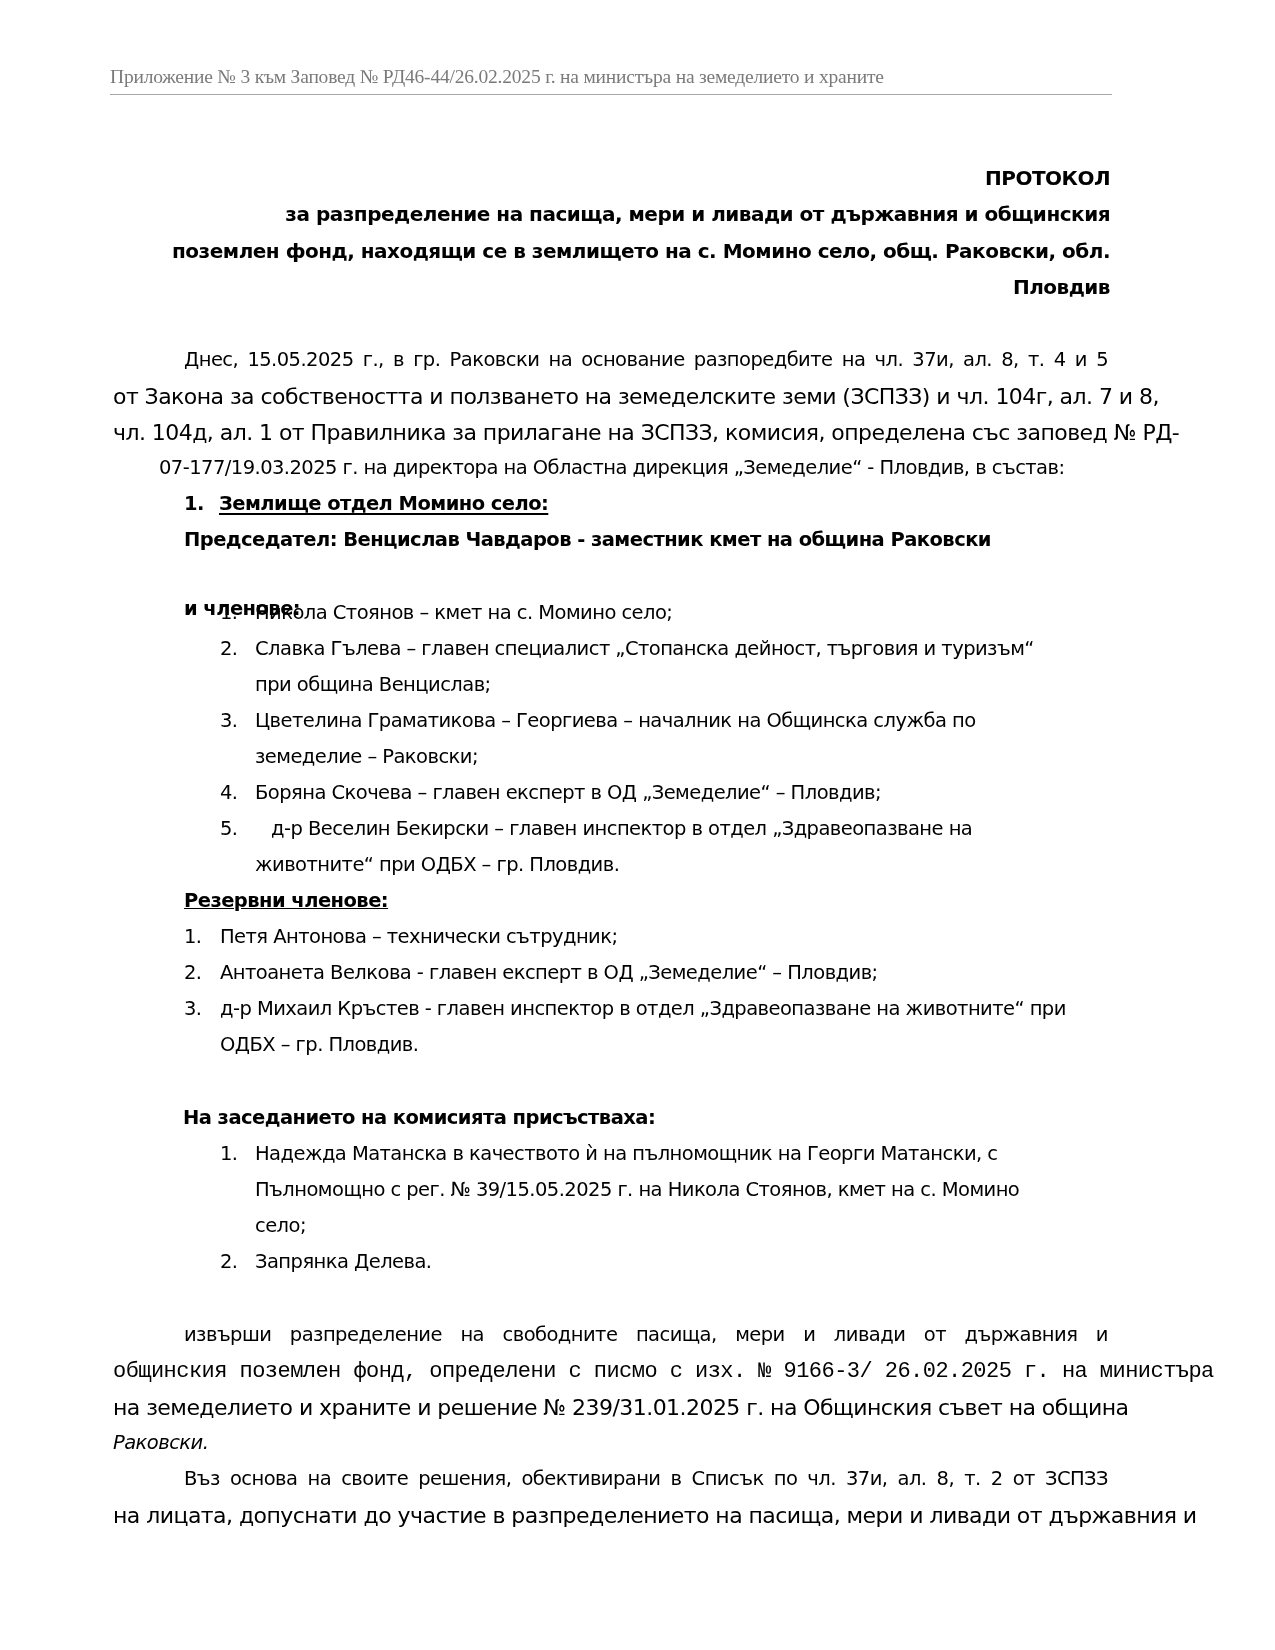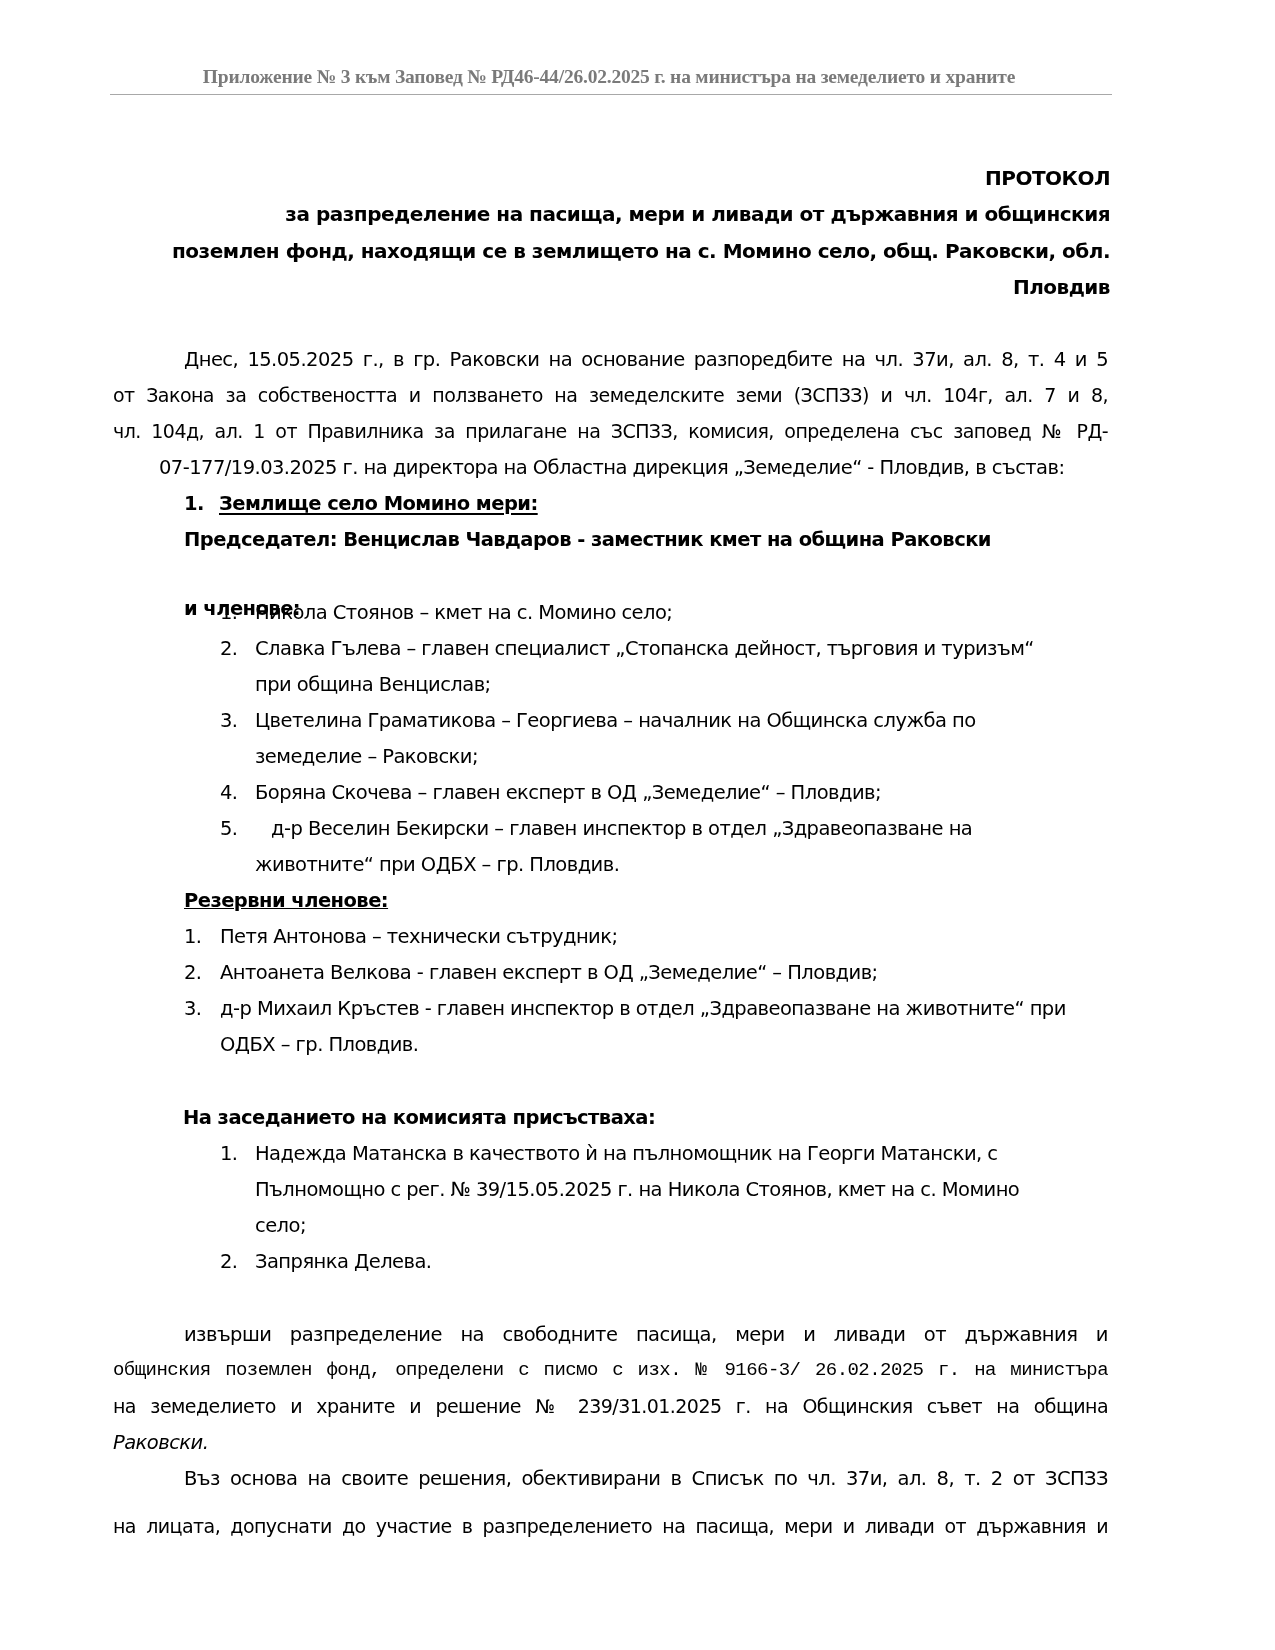--- a/index.html
+++ b/index.html
@@ -1,26 +1,26 @@
 <!DOCTYPE html>
 <html><head>
 <meta charset="utf-8">
 <style>
   html, body { margin: 0; padding: 0; background: #ffffff; }
   body { width: 1275px; height: 1650px; position: relative; overflow: hidden; color: #000; }
   .page-header {
     position: absolute; left: 110px; top: 66px; width: 1000px;
-    text-align: center; font-family: "Liberation Serif", serif; font-size: 19.5px;
-    color: #7a7a7a; letter-spacing: -0.2px; padding-right: 2px; box-sizing: border-box; font-weight: bold;
+    text-align: left; font-family: "Liberation Serif", serif; font-size: 19.5px;
+    color: #7a7a7a; letter-spacing: -0.2px; padding-right: 2px; box-sizing: border-box;
   }
   .header-rule { position: absolute; left: 110px; top: 94px; width: 1002px; height: 0; border-top: 1.5px solid #a8a8a8; }
   .doc { position: absolute; left: 113px; top: 0; width: 997px; font-family: "DejaVu Sans", sans-serif; font-size: 19.5px; transform-origin: 0 0; }
   .title-block { position: absolute; left: 0; width: 997px; text-align: right; font-weight: bold; font-family: "DejaVu Sans", sans-serif; letter-spacing: -0.5px; }
   .line { position: absolute; white-space: nowrap; font-family: "DejaVu Sans", sans-serif; font-size: 19.5px; letter-spacing: -0.55px; }
-  .just { position: absolute; left: 0; width: 995px; text-align: justify; text-align-last: justify; white-space: nowrap; font-size: 19px; letter-spacing: -0.55px; }
+  .just { position: absolute; left: 0; width: 995px; text-align: justify; text-align-last: justify; white-space: nowrap; font-size: 22px; letter-spacing: -0.55px; }
   .bold { font-weight: bold; }
   .u { text-decoration: underline; text-underline-offset: 3px; text-decoration-thickness: 2px; }
 </style>
 </head>
 <body>
 
 <div class="page-header">Приложение № 3 към Заповед № РД46-44/26.02.2025 г. на министъра на земеделието и храните</div>
 <div class="header-rule"></div>
 
 <div class="doc">
@@ -29,21 +29,21 @@
   <div class="title-block" style="top: 202px; font-size: 20px; white-space: nowrap;">за разпределение на пасища, мери и ливади от държавния и общинския</div>
   <div class="title-block" style="top: 239px; font-size: 20px; white-space: nowrap;">поземлен фонд, находящи се в землището на с. Момино село, общ. Раковски, обл.</div>
   <div class="title-block" style="top: 275px; font-size: 20px; white-space: nowrap;">Пловдив</div>
 
   <div class="line" style="left: 71px; top: 348px; width: 924px; text-align: justify; text-align-last: justify; white-space: nowrap;">Днес, 15.05.2025 г., в гр. Раковски на основание разпоредбите на чл. 37и, ал. 8, т. 4 и 5</div>
   <div class="just" style="top: 384px; white-space: nowrap;">от  Закона за собствеността и ползването на земеделските земи (ЗСПЗЗ) и чл. 104г, ал. 7 и 8,</div>
   <div class="just" style="top: 420px; white-space: nowrap;">чл. 104д, ал. 1 от Правилника за прилагане на ЗСПЗЗ, комисия, определена със заповед № РД-</div>
   <div class="line" style="left: 0px; top: 456px; white-space: nowrap; margin-left: 46px;">07-177/19.03.2025 г. на директора на Областна дирекция „Земеделие“ - Пловдив, в състав:</div>
 
   <div class="line bold" style="left: 71px; top: 492px; white-space: nowrap;">1.</div>
-  <div class="line bold u" style="left: 106px; top: 492px; white-space: nowrap;">Землище село Момино мери:</div>
+  <div class="line bold u" style="left: 106px; top: 492px; white-space: nowrap;">Землище отдел Момино село:</div>
   <div class="line bold" style="left: 71px; top: 528px; white-space: nowrap;">Председател: Венцислав Чавдаров  - заместник кмет на община Раковски</div>
   <div class="line bold" style="left: 71px; top: 597px; white-space: nowrap;">и членове:</div>
 
   <div class="line" style="left: 107px; top: 601px; white-space: nowrap;">1.</div>
   <div class="line" style="left: 142px; top: 601px; white-space: nowrap;">Никола Стоянов – кмет на с. Момино село;</div>
 
   <div class="line" style="left: 107px; top: 637px; white-space: nowrap;">2.</div>
   <div class="line" style="left: 142px; top: 637px; white-space: nowrap;">Славка Гълева – главен специалист „Стопанска дейност, търговия и туризъм“</div>
   <div class="line" style="left: 142px; top: 673px; white-space: nowrap;">при община Венцислав;</div>
 
@@ -79,15 +79,15 @@
 
   <div class="line" style="left: 107px; top: 1250px; white-space: nowrap;">2.</div>
   <div class="line" style="left: 142px; top: 1250px; white-space: nowrap;">Запрянка Делева.</div>
 
   <div class="line" style="left:71px; top:1323px; width:924px; text-align:justify; text-align-last:justify; white-space:nowrap;">извърши разпределение на свободните пасища, мери и ливади от държавния и</div>
   <div class="just" style="top: 1359px; white-space: nowrap; font-family: Liberation Mono, monospace;">общинския поземлен фонд, определени с писмо с изх. № 9166-3/ 26.02.2025 г. на министъра</div>
   <div class="just" style="top: 1395px; white-space: nowrap;">на земеделието и храните и решение № 239/31.01.2025 г. на Общинския съвет на община</div>
   <div class="line" style="left: 0px; top: 1431px; white-space: nowrap; font-style: italic;">Раковски.</div>
 
   <div class="line" style="left: 71px; top: 1467px; width: 924px; text-align: justify; text-align-last: justify; white-space: nowrap;">Въз основа на своите решения, обективирани в Списък по чл. 37и, ал. 8, т. 2 от ЗСПЗЗ</div>
-  <div class="just" style="top: 1503px; white-space: nowrap; margin-top: 12px;">на лицата, допуснати до участие в разпределението на пасища, мери и ливади от държавния и</div>
+  <div class="just" style="top: 1503px; white-space: nowrap;">на лицата, допуснати до участие в разпределението на пасища, мери и ливади от държавния и</div>
 
 </div>
 
 </body></html>

